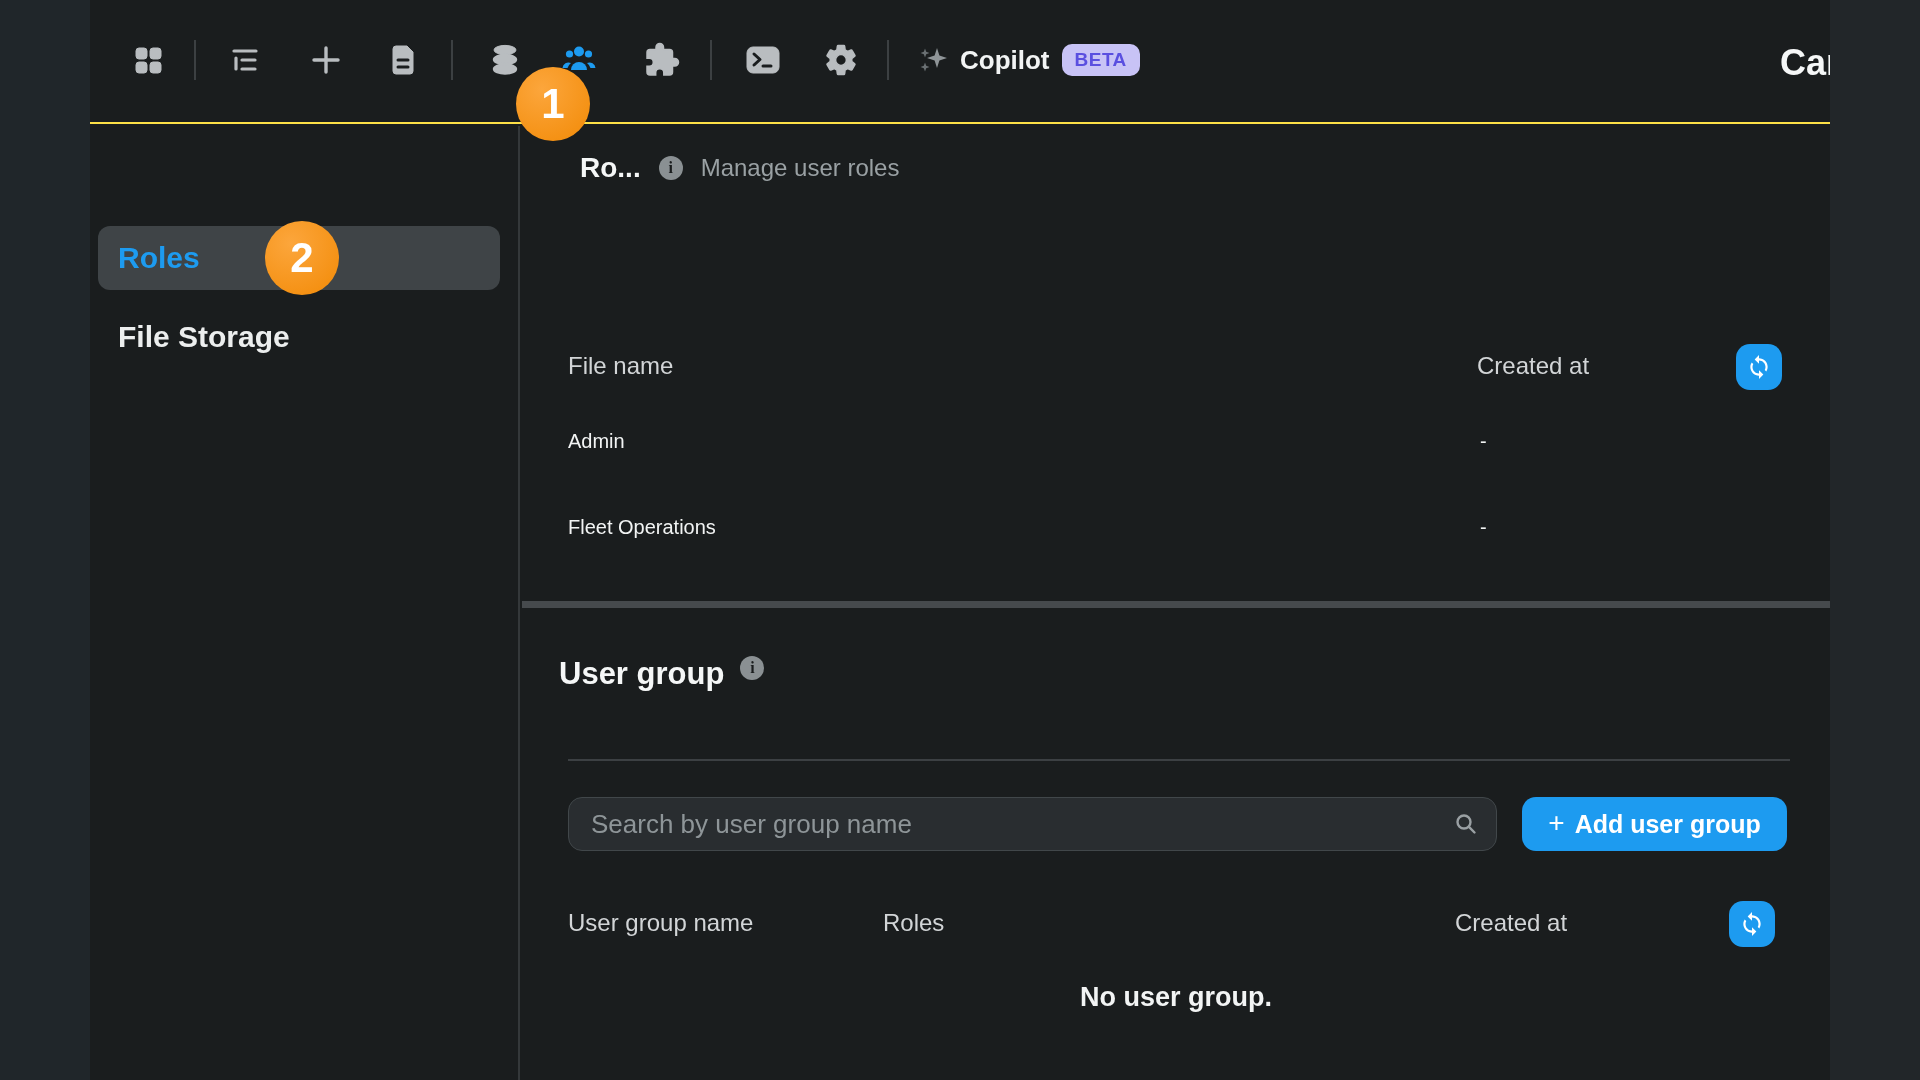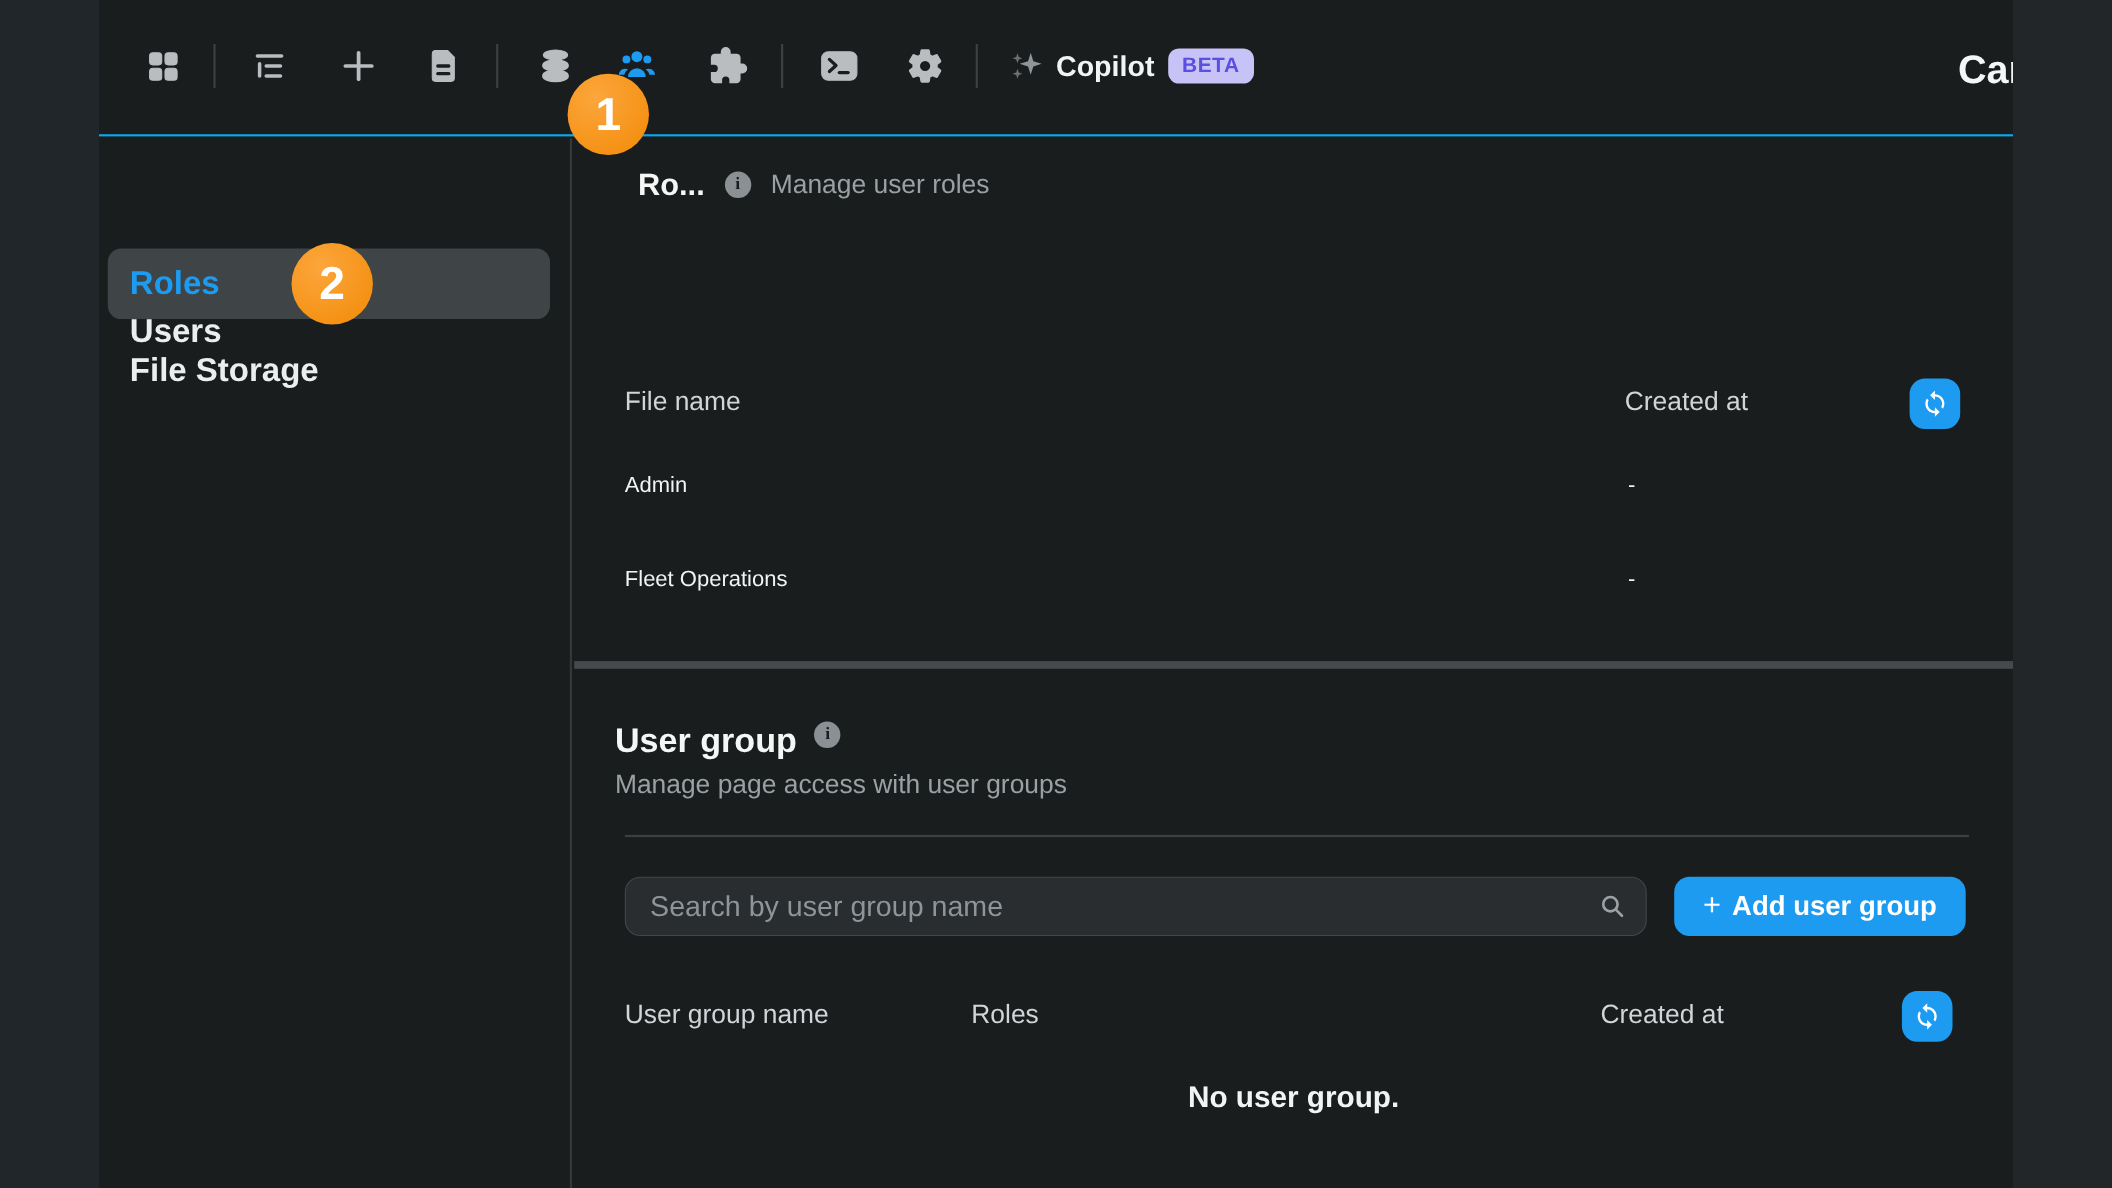--- a/index.html
+++ b/index.html
@@ -15,21 +15,21 @@
     position: absolute; left: 0; top: 0; width: 90px; height: 1080px;
     background: #20262a;
   }
   .app {
     position: absolute; left: 90px; top: 0; width: 1740px; height: 1080px;
     background: #1a1d1e; overflow: hidden;
   }
   
   .header {
     position: absolute; top: 0; left: 0; width: 100%; height: 124px;
-    border-bottom: 2px solid #0ea5e9; background: #1a1d1e;
+    border-bottom: 2px solid #fde047; background: #1a1d1e;
   }
   .tbtn {
     position: absolute; top: 38px; width: 44px; height: 44px;
     display: flex; align-items: center; justify-content: center;
     border-radius: 8px; cursor: pointer;
   }
   .tdiv {
     position: absolute; top: 40px; width: 2px; height: 40px; background: #3c4042;
   }
   .icon-gray { fill: #b9bdc0; stroke: #b9bdc0; }
@@ -208,23 +208,20 @@
         <path fill="#6a7073" d="M7 17.5 l1.2 3.3 L11.5 22 l-3.3 1.2 L7 26.5 l-1.2-3.3 L2.5 22 l3.3-1.2 Z"></path>
       </svg>
       <span class="copilot-label">Copilot</span>
       <span class="beta-badge">BETA</span>
     </div>
 
     <div class="workspace-label">Car</div>
   </div>
 
   <div class="sidebar">
-    <div class="side-item" style="top:144px">
-      <span>Users</span>
-    </div>
     <div class="side-item active" style="top:100px">
       <span>Roles</span>
     </div>
     <div class="side-item" style="top:179px">
       <span>File Storage</span>
     </div>
   </div>
 
   <div class="content">
 
@@ -251,21 +248,20 @@
       <span class="cell" style="top:390px; left:46px;">Fleet Operations</span>
       <span class="cell" style="top:390px; left:958px;">-</span>
     </div>
 
     <div class="section-divider"></div>
 
     <div class="ug-title-row">
       <span class="ug-title">User group</span>
       <span class="info-icon">i</span>
     </div>
-    <div class="ug-subtitle">Manage page access with user groups</div>
 
     <div class="thin-line"></div>
 
     <div class="search-wrap" style="top:671px; left:46px; width:929px;">
       <input class="search-input" type="text" placeholder="Search by user group name" style="">
       <svg class="search-glyph" width="26" height="26" viewBox="0 0 26 26" fill="none" stroke="#9aa0a3" stroke-width="2.4" stroke-linecap="round">
         <circle cx="11" cy="11" r="6.5"></circle>
         <line x1="16.2" y1="16.2" x2="21.5" y2="21.5"></line>
       </svg>
     </div>

